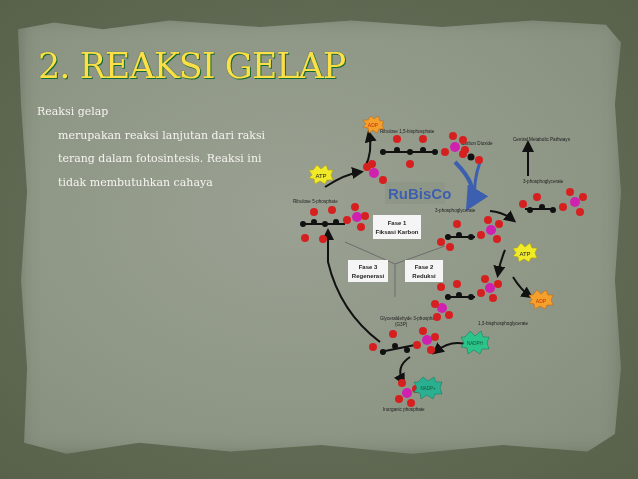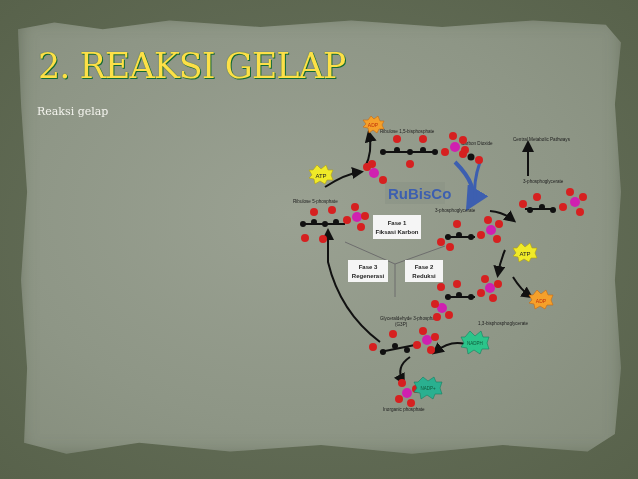--- a/index.html
+++ b/index.html
@@ -23,20 +23,21 @@
 </head>
 <body>
 
 <div class="frame"></div>
 <div class="paper"></div>
 
 <div class="title">2. REAKSI GELAP</div>
 
 <div class="body-text">
   <span class="first">Reaksi gelap</span>
+  <span class="rest">merupakan reaksi lanjutan dari raksi terang dalam fotosintesis. Reaksi ini tidak membutuhkan cahaya</span>
 </div>
 
 <div class="diagram">
   <svg viewBox="0 0 340 310" xmlns="http://www.w3.org/2000/svg">
     <defs>
       <marker id="ah" markerWidth="6" markerHeight="6" refX="4" refY="3" orient="auto">
         <path d="M0,0 L6,3 L0,6 Z" fill="#111"></path>
       </marker>
       <marker id="ahb" markerWidth="6" markerHeight="6" refX="4" refY="3" orient="auto">
         <path d="M0,0 L6,3 L0,6 Z" fill="#3d5fb0"></path>

